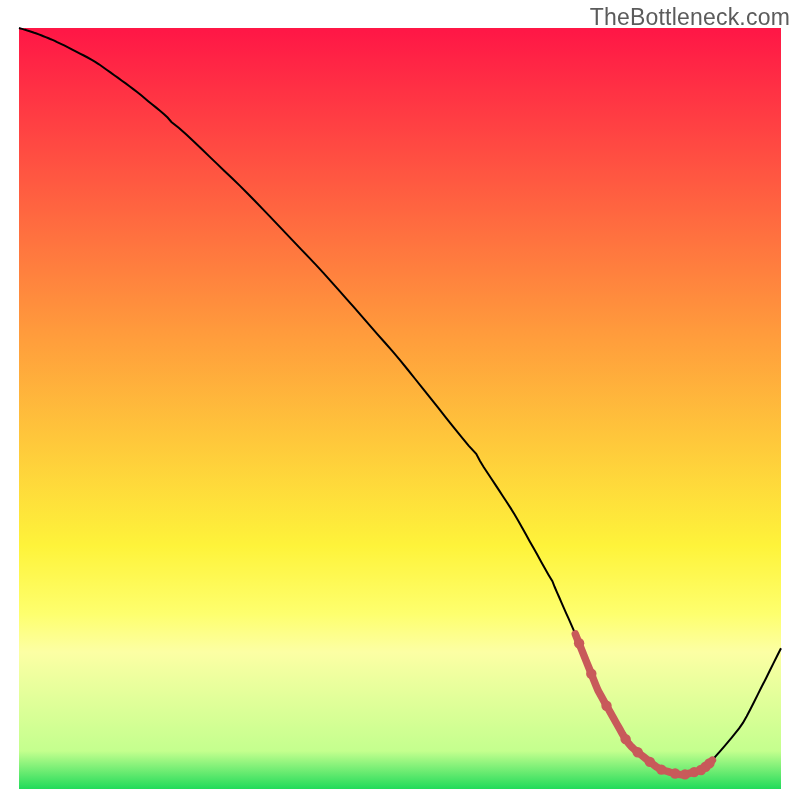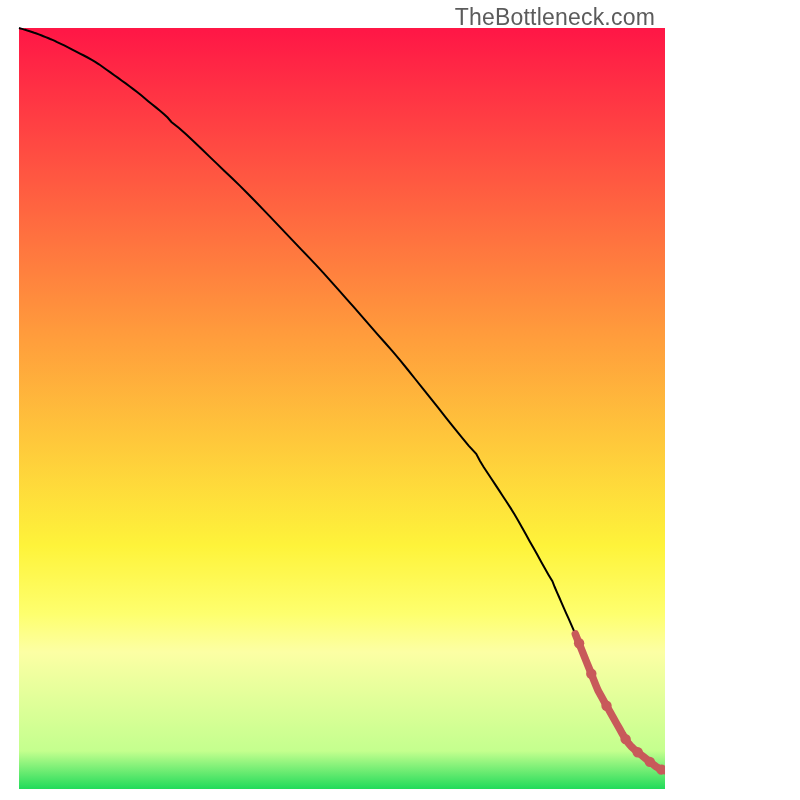--- a/index.html
+++ b/index.html
@@ -2,21 +2,21 @@
 <html><head>
 <meta charset="utf-8">
 <style>
   body {
     margin: 0;
     padding: 0;
     background: #fff;
   }
   .stage {
     position: relative;
-    width: 665px;
+    width: 800px;
     height: 800px;
     background: #fff;
     overflow: hidden;
   }
   .watermark {
     position: absolute;
     top: 4px;
     right: 10px;
     font-family: Arial, Helvetica, sans-serif;
     font-size: 23px;

